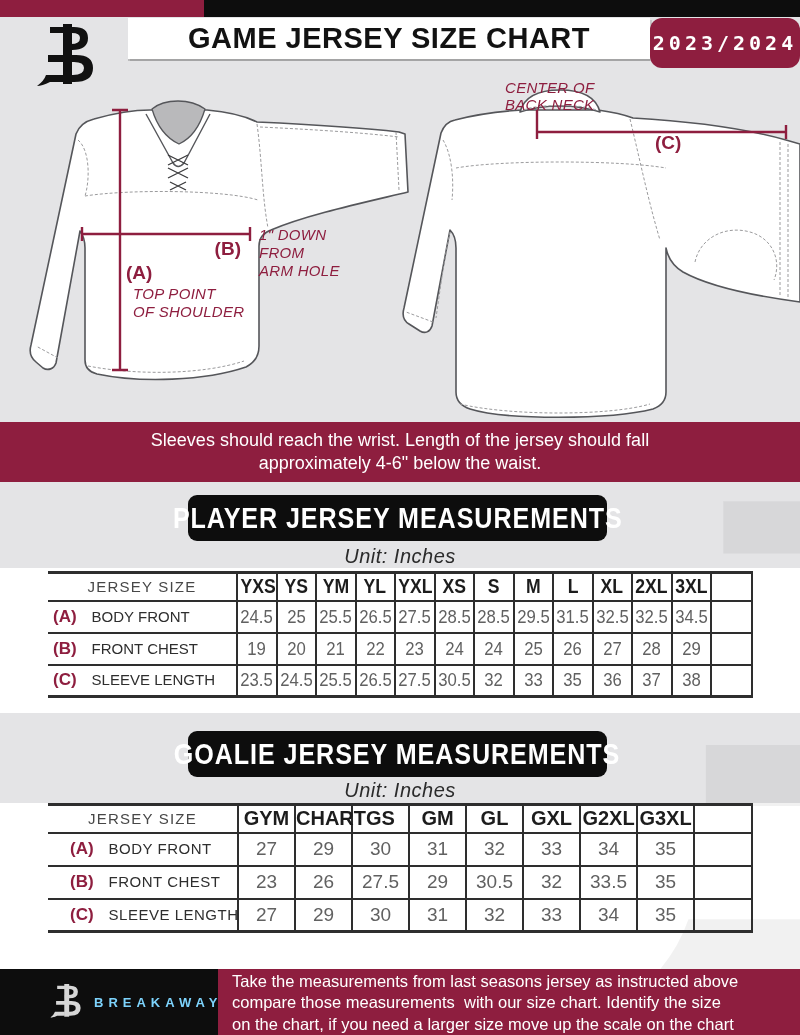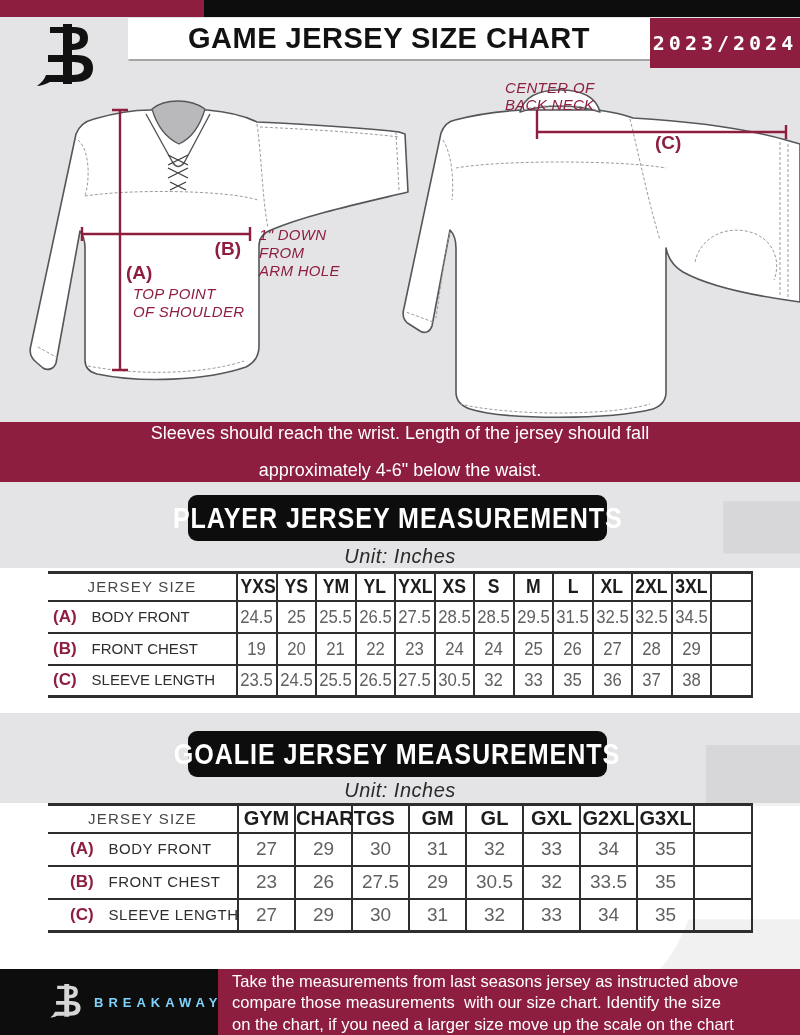--- a/index.html
+++ b/index.html
@@ -19,35 +19,35 @@
   .title-box{
     left:128px;top:18px;width:522px;height:41px;background:#ffffff;
     display:flex;align-items:center;justify-content:center;
     box-shadow:0 2px 0 rgba(0,0,0,0.18), 2px 2px 0 rgba(0,0,0,0.12);
   }
   .title-box .t{
     font-size:29px;font-weight:bold;color:#121212;letter-spacing:0.5px;
   }
   .season-box{
     left:650px;top:18px;width:150px;height:50px;background:#8e1e3f;
-    display:flex;align-items:center;justify-content:center;
+    display:flex;align-items:center;justify-content:center;border-radius:12px;
   }
   .season-box .t{
     font-family:"DejaVu Sans Mono", monospace;
     font-size:20px;font-weight:bold;color:#ffffff;letter-spacing:4px;
   }
   .brand-logo{left:36px;top:24px;width:64px;height:66px;}
 
   
   .diagram{left:0;top:78px;width:800px;height:348px;}
 
   
   .banner{
     left:0;top:422px;width:800px;height:60px;background:#8e1e3f;
-    display:flex;flex-direction:column;align-items:center;justify-content:space-between;
+    display:flex;flex-direction:column;align-items:center;justify-content:center;
     color:#fff;font-size:18px;line-height:23px;
   }
 
   
   .black-pill{
     width:419px;height:46px;background:#0d0d0d;border-radius:9px;
     display:flex;align-items:center;justify-content:center;
   }
   .black-pill .t{
     color:#fff;font-weight:bold;font-size:27px;letter-spacing:1px;

